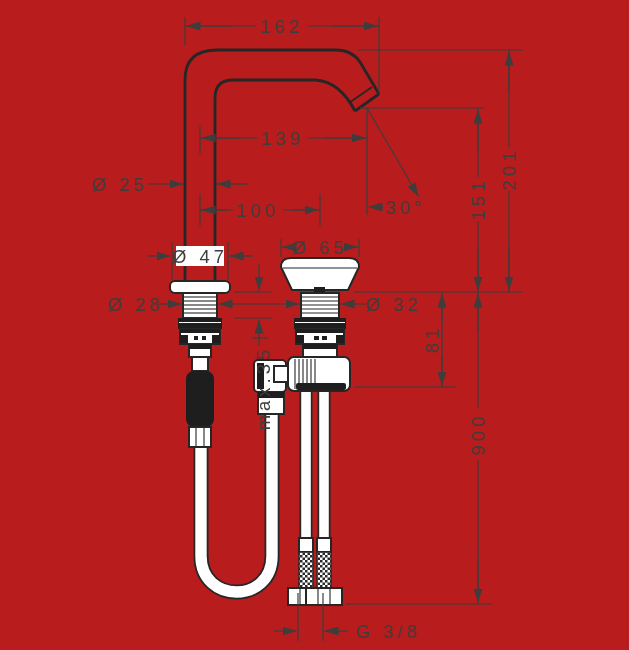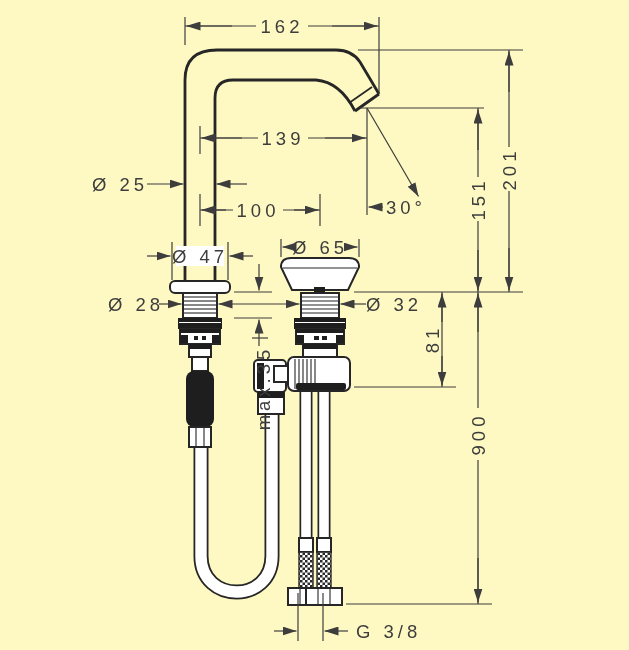--- a/index.html
+++ b/index.html
@@ -1,16 +1,16 @@
 <!DOCTYPE html>
 <html><head>
 <meta charset="utf-8">
 <style>
   html,body{margin:0;padding:0;background:#ffffff;}
-  .stage{position:relative;width:629px;height:650px;background:#fef9c3;overflow:hidden;
+  .stage{position:relative;width:629px;height:650px;background:#b91c1c;overflow:hidden;
          font-family:"Liberation Sans", sans-serif;}
   svg{display:block}
   .dimtext{font-family:"Liberation Sans", sans-serif;font-size:18.5px;letter-spacing:4px;
            fill:#3d3d3d;}
   .dimline{stroke:#3d3d3d;stroke-width:1.2;fill:none;}
   .body2{stroke:#262626;stroke-width:2;fill:#ffffff;}
   .body3{stroke:#262626;stroke-width:2.8;fill:none;}
   .thin{stroke:#262626;stroke-width:1.1;fill:none;}
   .blk{fill:#1e1e1e;stroke:none;}
 </style>

